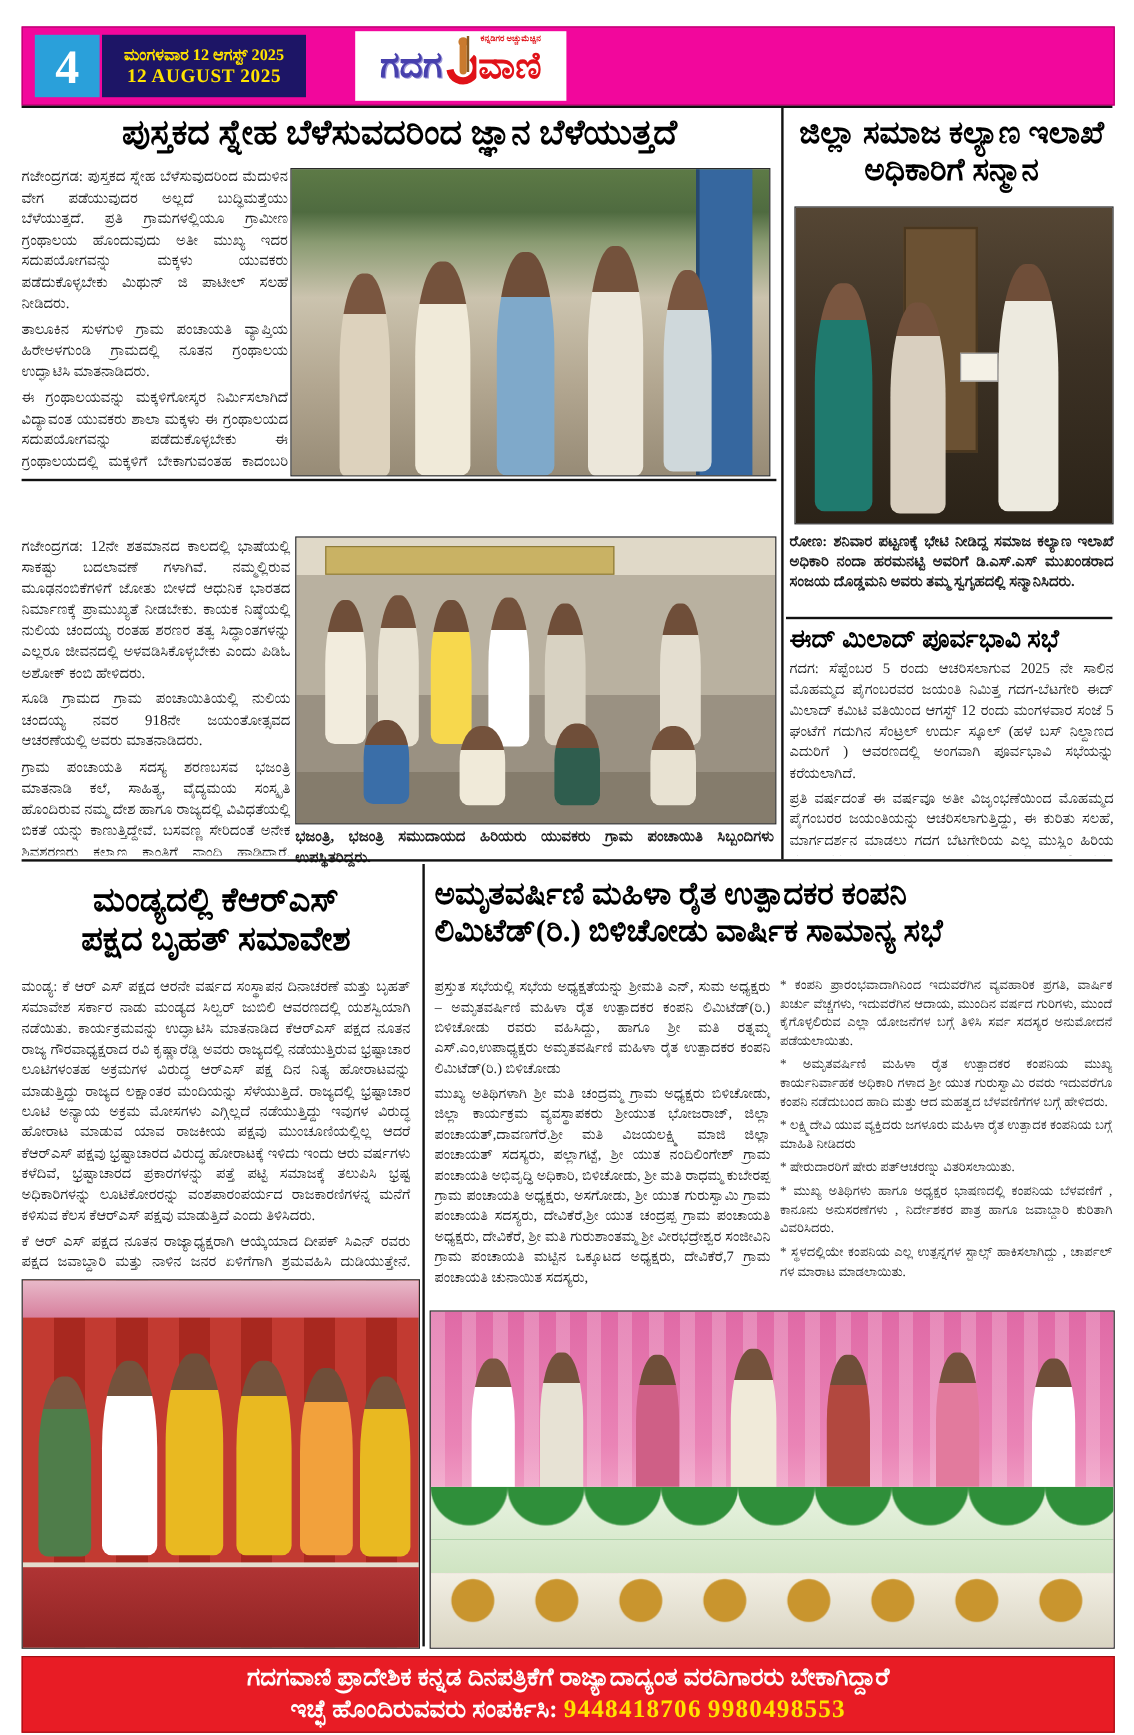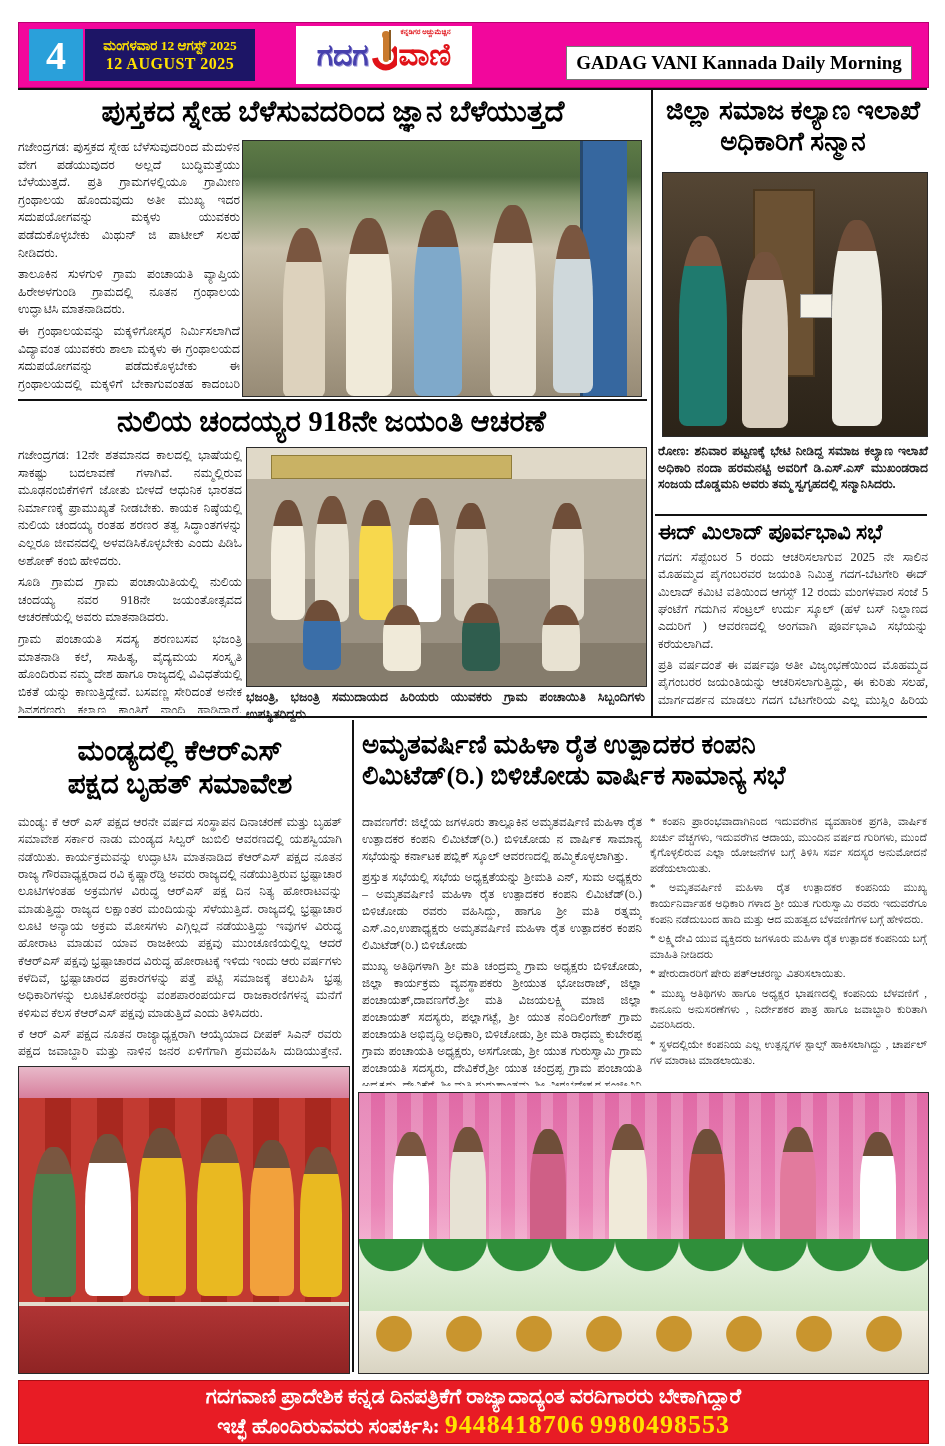--- a/index.html
+++ b/index.html
@@ -23,21 +23,21 @@
   #logobox .w1{font-size:30px;font-weight:700;color:#4740ad;text-shadow:1px 1px 0 #9a94d8;}
   #logobox .w2{font-size:31px;font-weight:700;color:#e01218;position:relative;}
   #logobox .tag{position:absolute;top:-9px;left:2px;font-size:7px;color:#e01218;white-space:nowrap;font-weight:700;}
   #engstrip{background:#fff;border:1px solid #777;display:flex;align-items:center;justify-content:center;
             font-weight:700;font-size:19px;color:#000;font-family:"Liberation Serif",serif;}
   
   #footer{background:#e81c25;border:1px solid #a50e14;text-align:center;color:#fff;
           display:flex;flex-direction:column;justify-content:center;gap:2px;}
   #footer .l1{font-size:20.5px;font-weight:700;}
   #footer .l2{font-size:20.5px;font-weight:700;}
-  #footer .phone{color:#ffe300;font-size:26px;font-weight:700;letter-spacing:1px;}
+  #footer .phone{color:#ffe300;font-size:21px;font-weight:700;letter-spacing:1px;}
 </style>
 </head>
 <body>
 
 <div id="page">
 
   <div id="masthead" class="abs" style="left:18px;top:22px;width:909px;height:64px;">
     <div id="pageno" class="abs" style="left:10px;top:6px;width:54px;height:52px;">4</div>
     <div id="datebox" class="abs" style="left:66px;top:6px;width:170px;height:52px;">
       <div class="kn">ಮಂಗಳವಾರ 12 ಆಗಸ್ಟ್ 2025</div>
@@ -46,21 +46,20 @@
     <div id="logobox" class="abs" style="left:277px;top:3px;width:176px;height:58px;">
       <span class="w1">ಗದಗ</span>
       <svg width="26" height="50" viewBox="0 0 26 50">
         <path d="M4 28 A 11 11 0 1 0 22 18" fill="none" stroke="#e01218" stroke-width="6"></path>
         <rect x="12" y="6" width="6" height="26" rx="3" fill="#c97a2e"></rect>
         <circle cx="15" cy="5" r="4" fill="#c97a2e"></circle>
         <rect x="18" y="0" width="2" height="30" fill="#8a5a22"></rect>
       </svg>
       <span class="w2"><span class="tag">ಕನ್ನಡಿಗರ ಅಚ್ಚುಮೆಚ್ಚಿನ</span><span>ವಾಣಿ</span></span>
     </div>
-    <div id="engstrip" class="abs" style="left:547px;top:23px;width:344px;height:32px;">GADAG VANI Kannada Daily Morning</div>
   </div>
   <div class="abs rule" style="left:18px;top:88px;width:909px;height:2px;"></div>
 
   <div class="abs headline" style="left:18px;top:94px;width:630px;height:42px;font-size:29px;text-align:center;">ಪುಸ್ತಕದ ಸ್ನೇಹ ಬೆಳೆಸುವದರಿಂದ ಜ್ಞಾನ ಬೆಳೆಯುತ್ತದೆ</div>
   <div class="abs body-text" style="left:18px;top:139px;width:222px;height:256px;overflow:hidden;">
     <p>ಗಜೇಂದ್ರಗಡ: ಪುಸ್ತಕದ ಸ್ನೇಹ ಬೆಳೆಸುವುದರಿಂದ ಮೆದುಳಿನ ವೇಗ ಪಡೆಯುವುದರ ಅಲ್ಲದೆ ಬುದ್ಧಿಮತ್ತೆಯು ಬೆಳೆಯುತ್ತದೆ. ಪ್ರತಿ ಗ್ರಾಮಗಳಲ್ಲಿಯೂ ಗ್ರಾಮೀಣ ಗ್ರಂಥಾಲಯ ಹೊಂದುವುದು ಅತೀ ಮುಖ್ಯ ಇದರ ಸದುಪಯೋಗವನ್ನು ಮಕ್ಕಳು ಯುವಕರು ಪಡೆದುಕೊಳ್ಳಬೇಕು ಮಿಥುನ್ ಜಿ ಪಾಟೀಲ್ ಸಲಹೆ ನೀಡಿದರು.</p>
     <p>ತಾಲೂಕಿನ ಸುಳಗುಳಿ ಗ್ರಾಮ ಪಂಚಾಯತಿ ವ್ಯಾಪ್ತಿಯ ಹಿರೇಅಳಗುಂಡಿ ಗ್ರಾಮದಲ್ಲಿ ನೂತನ ಗ್ರಂಥಾಲಯ ಉದ್ಘಾಟಿಸಿ ಮಾತನಾಡಿದರು.</p>
     <p>ಈ ಗ್ರಂಥಾಲಯವನ್ನು ಮಕ್ಕಳಿಗೋಸ್ಕರ ನಿರ್ಮಿಸಲಾಗಿದೆ ವಿದ್ಯಾವಂತ ಯುವಕರು ಶಾಲಾ ಮಕ್ಕಳು ಈ ಗ್ರಂಥಾಲಯದ ಸದುಪಯೋಗವನ್ನು ಪಡೆದುಕೊಳ್ಳಬೇಕು ಈ ಗ್ರಂಥಾಲಯದಲ್ಲಿ ಮಕ್ಕಳಿಗೆ ಬೇಕಾಗುವಂತಹ ಕಾದಂಬರಿ ಸ್ಪರ್ಧಾತ್ಮಕ ಪುಸ್ತಕಗಳು ಲಭ್ಯವಿದ್ದು ಇದರಿಂದ ತಮ್ಮ ಜ್ಞಾನವನ್ನು ಹೆಚ್ಚಿಸಿಕೊಳ್ಳಬೇಕು ಎಂದು ಪಂಚಾಯತ್ ಅಭಿವೃದ್ಧಿ ಅಧಿಕಾರಿ ಮಲ್ಲಪ್ಪ ಹಳ್ಳಿಕೇರಿ ಮಾತನಾಡಿದರು.</p>
 
   </div>
@@ -68,21 +67,20 @@
     <div class="abs" style="right:14px;top:0;width:44px;height:100%;background:#36679f;border-left:3px solid #27496f;"></div>
     <div class="person" style="left:10%;top:34%;width:42px;height:170px;background:linear-gradient(180deg,#7a5640 0 20%,#ddd2bd 20% 100%);"></div>
     <div class="person" style="left:26%;top:30%;width:46px;height:178px;background:linear-gradient(180deg,#74523c 0 20%,#f0ead9 20% 100%);"></div>
     <div class="person" style="left:43%;top:27%;width:48px;height:186px;background:linear-gradient(180deg,#6f4e39 0 20%,#7fa9ca 20% 100%);"></div>
     <div class="person" style="left:62%;top:25%;width:46px;height:192px;background:linear-gradient(180deg,#74523c 0 20%,#ece7da 20% 100%);"></div>
     <div class="person" style="left:78%;top:33%;width:40px;height:168px;background:linear-gradient(180deg,#7a5640 0 20%,#cfd8db 20% 100%);"></div>
   </div>
 
   <div class="abs rule" style="left:18px;top:399px;width:629px;height:2px;"></div>
 
-  <div class="abs headline" style="left:18px;top:404px;width:627px;height:40px;font-size:29px;text-align:center;">ನುಲಿಯ ಚಂದಯ್ಯರ 918ನೇ ಜಯಂತಿ ಆಚರಣೆ</div>
   <div class="abs body-text" style="left:18px;top:447px;width:224px;height:266px;overflow:hidden;">
     <p>ಗಜೇಂದ್ರಗಡ: 12ನೇ ಶತಮಾನದ ಕಾಲದಲ್ಲಿ ಭಾಷೆಯಲ್ಲಿ ಸಾಕಷ್ಟು ಬದಲಾವಣೆ ಗಳಾಗಿವೆ. ನಮ್ಮಲ್ಲಿರುವ ಮೂಢನಂಬಿಕೆಗಳಿಗೆ ಜೋತು ಬೀಳದೆ ಆಧುನಿಕ ಭಾರತದ ನಿರ್ಮಾಣಕ್ಕೆ ಪ್ರಾಮುಖ್ಯತೆ ನೀಡಬೇಕು. ಕಾಯಕ ನಿಷ್ಠೆಯಲ್ಲಿ ನುಲಿಯ ಚಂದಯ್ಯ ರಂತಹ ಶರಣರ ತತ್ವ ಸಿದ್ಧಾಂತಗಳನ್ನು ಎಲ್ಲರೂ ಜೀವನದಲ್ಲಿ ಅಳವಡಿಸಿಕೊಳ್ಳಬೇಕು ಎಂದು ಪಿಡಿಓ ಅಶೋಕ್ ಕಂಬಿ ಹೇಳಿದರು.</p>
     <p>ಸೂಡಿ ಗ್ರಾಮದ ಗ್ರಾಮ ಪಂಚಾಯಿತಿಯಲ್ಲಿ ನುಲಿಯ ಚಂದಯ್ಯ ನವರ 918ನೇ ಜಯಂತೋತ್ಸವದ ಆಚರಣೆಯಲ್ಲಿ ಅವರು ಮಾತನಾಡಿದರು.</p>
     <p>ಗ್ರಾಮ ಪಂಚಾಯತಿ ಸದಸ್ಯ ಶರಣಬಸವ ಭಜಂತ್ರಿ ಮಾತನಾಡಿ ಕಲೆ, ಸಾಹಿತ್ಯ, ವೈದ್ಯಮಯ ಸಂಸ್ಕೃತಿ ಹೊಂದಿರುವ ನಮ್ಮ ದೇಶ ಹಾಗೂ ರಾಜ್ಯದಲ್ಲಿ ವಿವಿಧತೆಯಲ್ಲಿ ಬಿಕತೆ ಯನ್ನು ಕಾಣುತ್ತಿದ್ದೇವೆ. ಬಸವಣ್ಣ ಸೇರಿದಂತೆ ಅನೇಕ ಶಿವಶರಣರು ಕಲ್ಯಾಣ ಕ್ರಾಂತಿಗೆ ನಾಂದಿ ಹಾಡಿದ್ದಾರೆ. ಅನುಭವ ಮಂಟಪದಲ್ಲಿದ್ದ ಶ್ರೇಷ್ಠ ಶರಣರಲ್ಲಿ ನುಲಿಯ ಚಂದಯ್ಯ ಒಬ್ಬರು ಶ್ರೇಷ್ಠ ಎಂದು ಹೇಳಿದರು.</p>
 
   </div>
   <div class="abs photo" style="left:246px;top:447px;width:399px;height:238px;background:linear-gradient(180deg,#e0d9c8 0%,#e0d9c8 13%,#b9b1a0 13% 55%,#9a9182 55% 82%,#857c6c 82% 100%);">
     <div class="abs" style="left:6%;top:3%;width:60%;height:9%;background:#c9b264;border:1px solid #8f7c3a;"></div>
     <div class="person" style="left:6%;top:22%;width:34px;height:120px;background:linear-gradient(180deg,#6f4e39 0 22%,#f2ecdd 22% 100%);"></div>
     <div class="person" style="left:17%;top:20%;width:34px;height:126px;background:linear-gradient(180deg,#74523c 0 22%,#e8e2d2 22% 100%);"></div>
@@ -135,21 +133,20 @@
     <div class="person" style="left:85%;top:26%;width:42px;height:150px;background:linear-gradient(180deg,#74523c 0 18%,#e9b921 18% 100%);"></div>
     <div class="abs" style="left:0;bottom:0;width:100%;height:22%;background:linear-gradient(180deg,#b03434,#8f2424);border-top:4px solid #e3dccd;"></div>
   </div>
 
   <div class="abs rule" style="left:352px;top:720px;width:2px;height:652px;"></div>
   <div class="abs headline" style="left:362px;top:730px;width:565px;font-size:26px;text-align:left;">
     <div>ಅಮೃತವರ್ಷಿಣಿ ಮಹಿಳಾ ರೈತ ಉತ್ಪಾದಕರ ಕಂಪನಿ</div>
     <div>ಲಿಮಿಟೆಡ್(ರಿ.) ಬಿಳಿಚೋಡು ವಾರ್ಷಿಕ ಸಾಮಾನ್ಯ ಸಭೆ</div>
   </div>
   <div class="abs body-text" style="left:362px;top:814px;width:280px;height:272px;overflow:hidden;font-size:12px;">
-    <p>ದಾವಣಗೆರೆ: ಜಿಲ್ಲೆಯ ಜಗಳೂರು ತಾಲ್ಲೂಕಿನ ಅಮೃತವರ್ಷಿಣಿ ಮಹಿಳಾ ರೈತ ಉತ್ಪಾದಕರ ಕಂಪನಿ ಲಿಮಿಟೆಡ್(ರಿ.) ಬಿಳಿಚೋಡು ನ ವಾರ್ಷಿಕ ಸಾಮಾನ್ಯ ಸಭೆಯನ್ನು ಕರ್ನಾಟಕ ಪಬ್ಲಿಕ್ ಸ್ಕೂಲ್ ಆವರಣದಲ್ಲಿ ಹಮ್ಮಿಕೊಳ್ಳಲಾಗಿತ್ತು.</p>
     <p>ಪ್ರಸ್ತುತ ಸಭೆಯಲ್ಲಿ ಸಭೆಯ ಅಧ್ಯಕ್ಷತೆಯನ್ನು ಶ್ರೀಮತಿ ಎನ್, ಸುಮ ಅಧ್ಯಕ್ಷರು – ಅಮೃತವರ್ಷಿಣಿ ಮಹಿಳಾ ರೈತ ಉತ್ಪಾದಕರ ಕಂಪನಿ ಲಿಮಿಟೆಡ್(ರಿ.) ಬಿಳಿಚೋಡು ರವರು ವಹಿಸಿದ್ದು, ಹಾಗೂ ಶ್ರೀ ಮತಿ ರತ್ನಮ್ಮ ಎಸ್.ಎಂ,ಉಪಾಧ್ಯಕ್ಷರು ಅಮೃತವರ್ಷಿಣಿ ಮಹಿಳಾ ರೈತ ಉತ್ಪಾದಕರ ಕಂಪನಿ ಲಿಮಿಟೆಡ್(ರಿ.) ಬಿಳಿಚೋಡು</p>
     <p>ಮುಖ್ಯ ಅತಿಥಿಗಳಾಗಿ ಶ್ರೀ ಮತಿ ಚಂದ್ರಮ್ಮ ಗ್ರಾಮ ಅಧ್ಯಕ್ಷರು ಬಿಳಿಚೋಡು, ಜಿಲ್ಲಾ ಕಾರ್ಯಕ್ರಮ ವ್ಯವಸ್ಥಾಪಕರು ಶ್ರೀಯುತ ಭೋಜರಾಜ್, ಜಿಲ್ಲಾ ಪಂಚಾಯತ್,ದಾವಣಗೆರೆ.ಶ್ರೀ ಮತಿ ವಿಜಯಲಕ್ಷ್ಮಿ ಮಾಜಿ ಜಿಲ್ಲಾ ಪಂಚಾಯತ್ ಸದಸ್ಯರು, ಪಲ್ಲಾಗಟ್ಟೆ, ಶ್ರೀ ಯುತ ನಂದಿಲಿಂಗೇಶ್ ಗ್ರಾಮ ಪಂಚಾಯತಿ ಅಭಿವೃದ್ಧಿ ಅಧಿಕಾರಿ, ಬಿಳಿಚೋಡು, ಶ್ರೀ ಮತಿ ರಾಧಮ್ಮ ಕುಬೇರಪ್ಪ ಗ್ರಾಮ ಪಂಚಾಯತಿ ಅಧ್ಯಕ್ಷರು, ಅಸಗೋಡು, ಶ್ರೀ ಯುತ ಗುರುಸ್ವಾಮಿ ಗ್ರಾಮ ಪಂಚಾಯತಿ ಸದಸ್ಯರು, ದೇವಿಕೆರೆ,ಶ್ರೀ ಯುತ ಚಂದ್ರಪ್ಪ ಗ್ರಾಮ ಪಂಚಾಯತಿ ಅಧ್ಯಕ್ಷರು, ದೇವಿಕೆರೆ, ಶ್ರೀ ಮತಿ ಗುರುಶಾಂತಮ್ಮ ಶ್ರೀ ವೀರಭದ್ರೇಶ್ವರ ಸಂಜೀವಿನಿ ಗ್ರಾಮ ಪಂಚಾಯತಿ ಮಟ್ಟಿನ ಒಕ್ಕೂಟದ ಅಧ್ಯಕ್ಷರು, ದೇವಿಕೆರೆ,7 ಗ್ರಾಮ ಪಂಚಾಯತಿ ಚುನಾಯಿತ ಸದಸ್ಯರು,</p>
 
   </div>
   <div class="abs body-text" style="left:650px;top:814px;width:277px;height:272px;overflow:hidden;font-size:11px;">
     <p>* ಕಂಪನಿ ಪ್ರಾರಂಭವಾದಾಗಿನಿಂದ ಇದುವರೆಗಿನ ವ್ಯವಹಾರಿಕ ಪ್ರಗತಿ, ವಾರ್ಷಿಕ ಖರ್ಚು ವೆಚ್ಚಗಳು, ಇದುವರೆಗಿನ ಆದಾಯ, ಮುಂದಿನ ವರ್ಷದ ಗುರಿಗಳು, ಮುಂದೆ ಕೈಗೊಳ್ಳಲಿರುವ ಎಲ್ಲಾ ಯೋಜನೆಗಳ ಬಗ್ಗೆ ತಿಳಿಸಿ ಸರ್ವ ಸದಸ್ಯರ ಅನುಮೋದನೆ ಪಡೆಯಲಾಯಿತು.</p>
     <p>* ಅಮೃತವರ್ಷಿಣಿ ಮಹಿಳಾ ರೈತ ಉತ್ಪಾದಕರ ಕಂಪನಿಯ ಮುಖ್ಯ ಕಾರ್ಯನಿರ್ವಾಹಕ ಅಧಿಕಾರಿ ಗಳಾದ ಶ್ರೀ ಯುತ ಗುರುಸ್ವಾಮಿ ರವರು ಇದುವರೆಗೂ ಕಂಪನಿ ನಡೆದುಬಂದ ಹಾದಿ ಮತ್ತು ಆದ ಮಹತ್ವದ ಬೆಳವಣಿಗೆಗಳ ಬಗ್ಗೆ ಹೇಳಿದರು.</p>
     <p>* ಲಕ್ಷ್ಮಿದೇವಿ ಯುವ ವ್ಯಕ್ತಿದರು ಜಗಳೂರು ಮಹಿಳಾ ರೈತ ಉತ್ಪಾದಕ ಕಂಪನಿಯ ಬಗ್ಗೆ ಮಾಹಿತಿ ನೀಡಿದರು</p>
     <p>* ಷೇರುದಾರರಿಗೆ ಷೇರು ಪತ್ಆಚರಣ್ನು ವಿತರಿಸಲಾಯಿತು.</p>
     <p>* ಮುಖ್ಯ ಅತಿಥಿಗಳು ಹಾಗೂ ಅಧ್ಯಕ್ಷರ ಭಾಷಣದಲ್ಲಿ ಕಂಪನಿಯ ಬೆಳವಣಿಗೆ , ಕಾನೂನು ಅನುಸರಣೆಗಳು , ನಿರ್ದೇಶಕರ ಪಾತ್ರ ಹಾಗೂ ಜವಾಬ್ದಾರಿ ಕುರಿತಾಗಿ ವಿವರಿಸಿದರು.</p>

